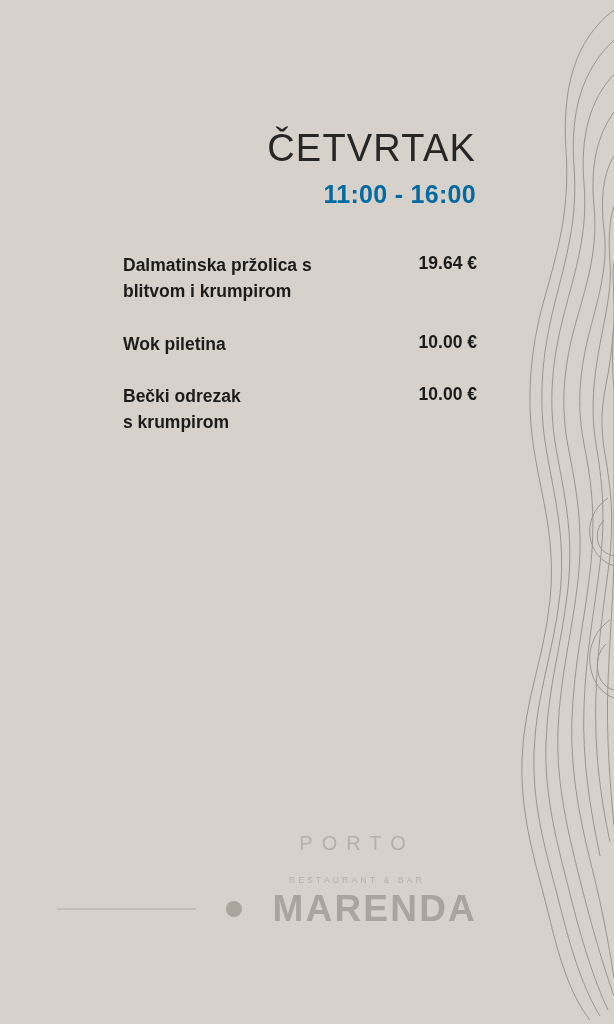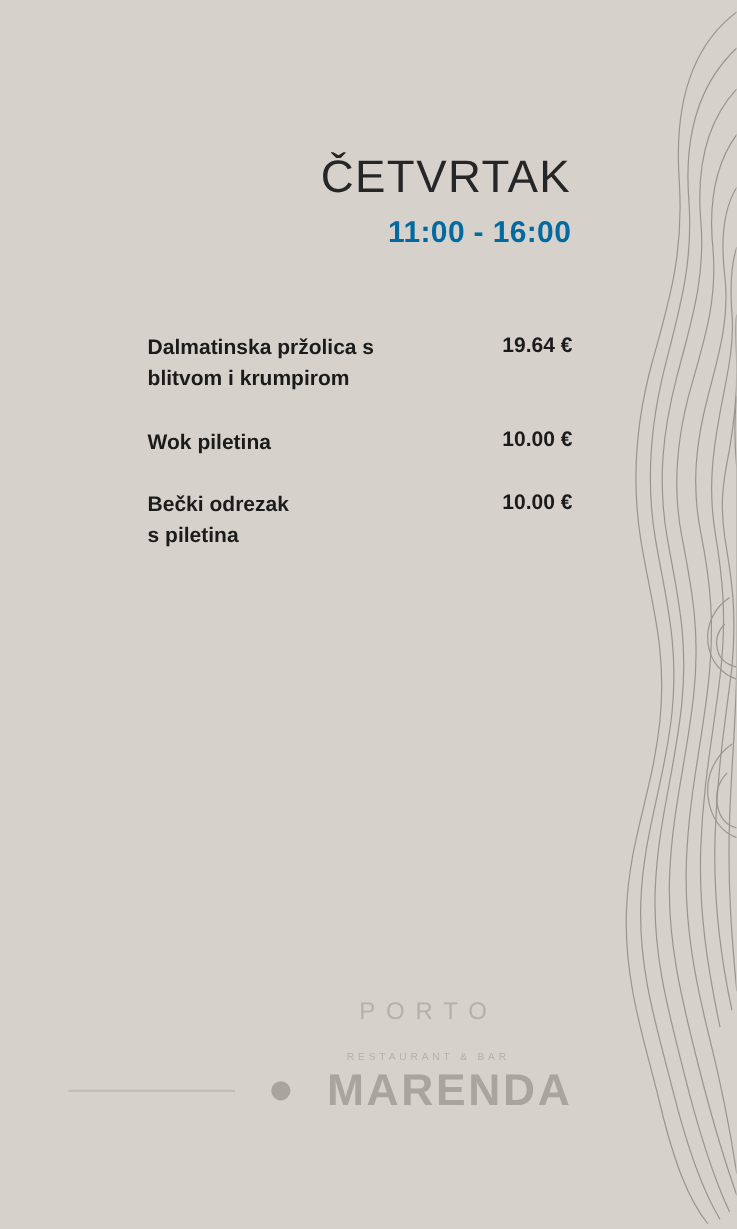--- a/index.html
+++ b/index.html
@@ -52,21 +52,21 @@
   .day-hours {
     font-size: 25px;
     font-weight: 700;
     color: #0369a1;
     margin-top: 10px;
     letter-spacing: 0.3px;
   }
   
   .menu {
     position: absolute;
-    top: 276px;
+    top: 252px;
     left: 123px;
     width: 354px;
   }
   .menu-item {
     display: flex;
     justify-content: space-between;
     align-items: flex-start;
     margin-bottom: 26px;
   }
   .item-name {
@@ -187,21 +187,21 @@
     <div class="menu-item">
       <div class="item-name">
         <span>Wok piletina</span>
       </div>
       <div class="item-price">10.00 €</div>
     </div>
 
     <div class="menu-item">
       <div class="item-name">
         <span>Bečki odrezak</span>
-        <span class="line2">s piletina</span>
+        <span class="line2">s krumpirom</span>
       </div>
       <div class="item-price">10.00 €</div>
     </div>
 
   </div>
 
   <div class="brand">
     <div class="brand-porto">
       <div class="porto-word">PORTO</div>
       <div class="porto-sub">RESTAURANT &amp; BAR</div>

